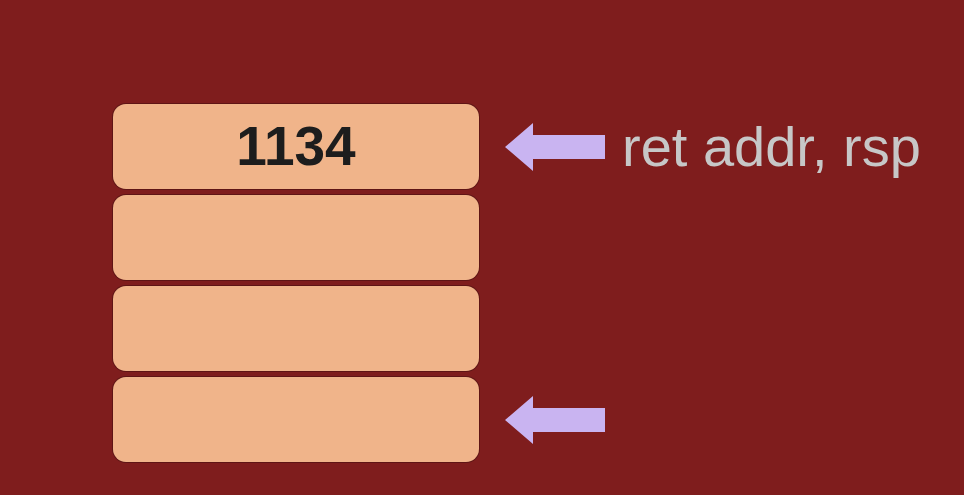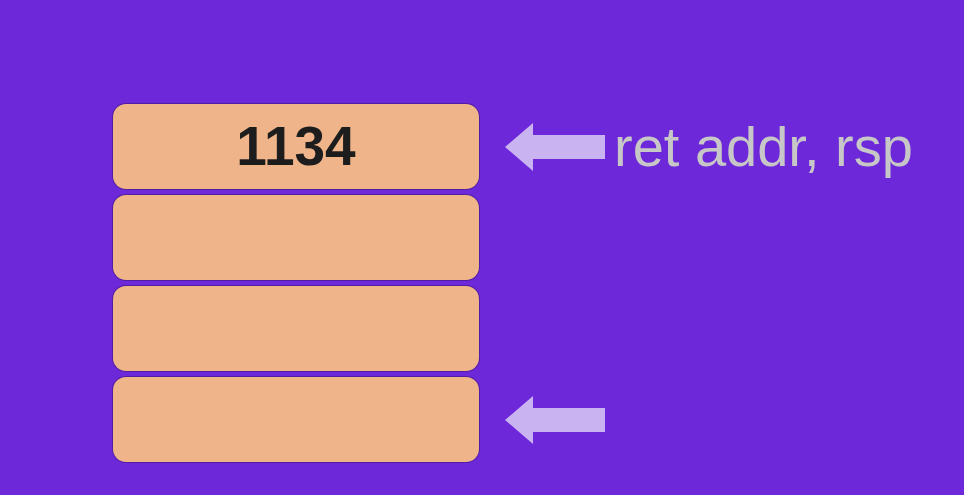--- a/index.html
+++ b/index.html
@@ -4,21 +4,21 @@
 <style>
   html, body {
     margin: 0;
     padding: 0;
     background: #232323;
   }
   .canvas {
     position: relative;
     width: 964px;
     height: 495px;
-    background: #6d28d9;
+    background: #7f1d1d;
     overflow: hidden;
     font-family: "Liberation Sans", sans-serif;
   }
   .stack {
     position: absolute;
     left: 113px;
     top: 104px;
     display: flex;
     flex-direction: column;
     gap: 6px;
@@ -52,21 +52,21 @@
   .arrow-icon {
     width: 100px;
     height: 48px;
     display: block;
     flex: 0 0 auto;
   }
   .arrow-icon polygon {
     fill: #c9b4f1;
   }
   .pointer-label {
-    margin-left: 9px;
+    margin-left: 17px;
     font-size: 56px;
     color: #c7c7c7;
     line-height: 1;
     white-space: nowrap;
   }
 </style>
 </head>
 <body>
 
 <div class="canvas">

